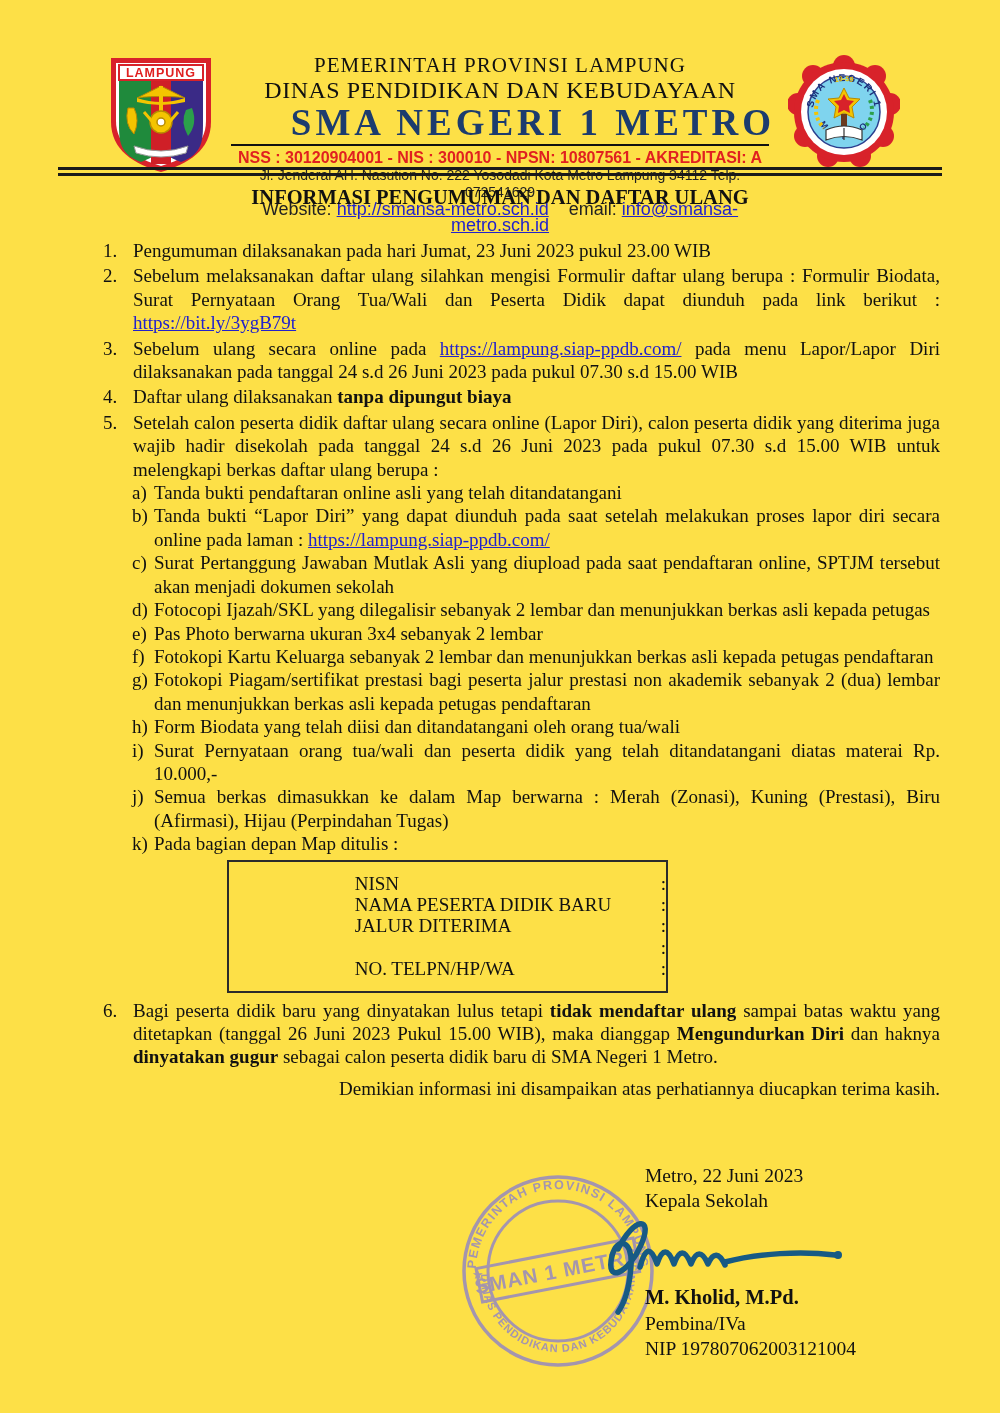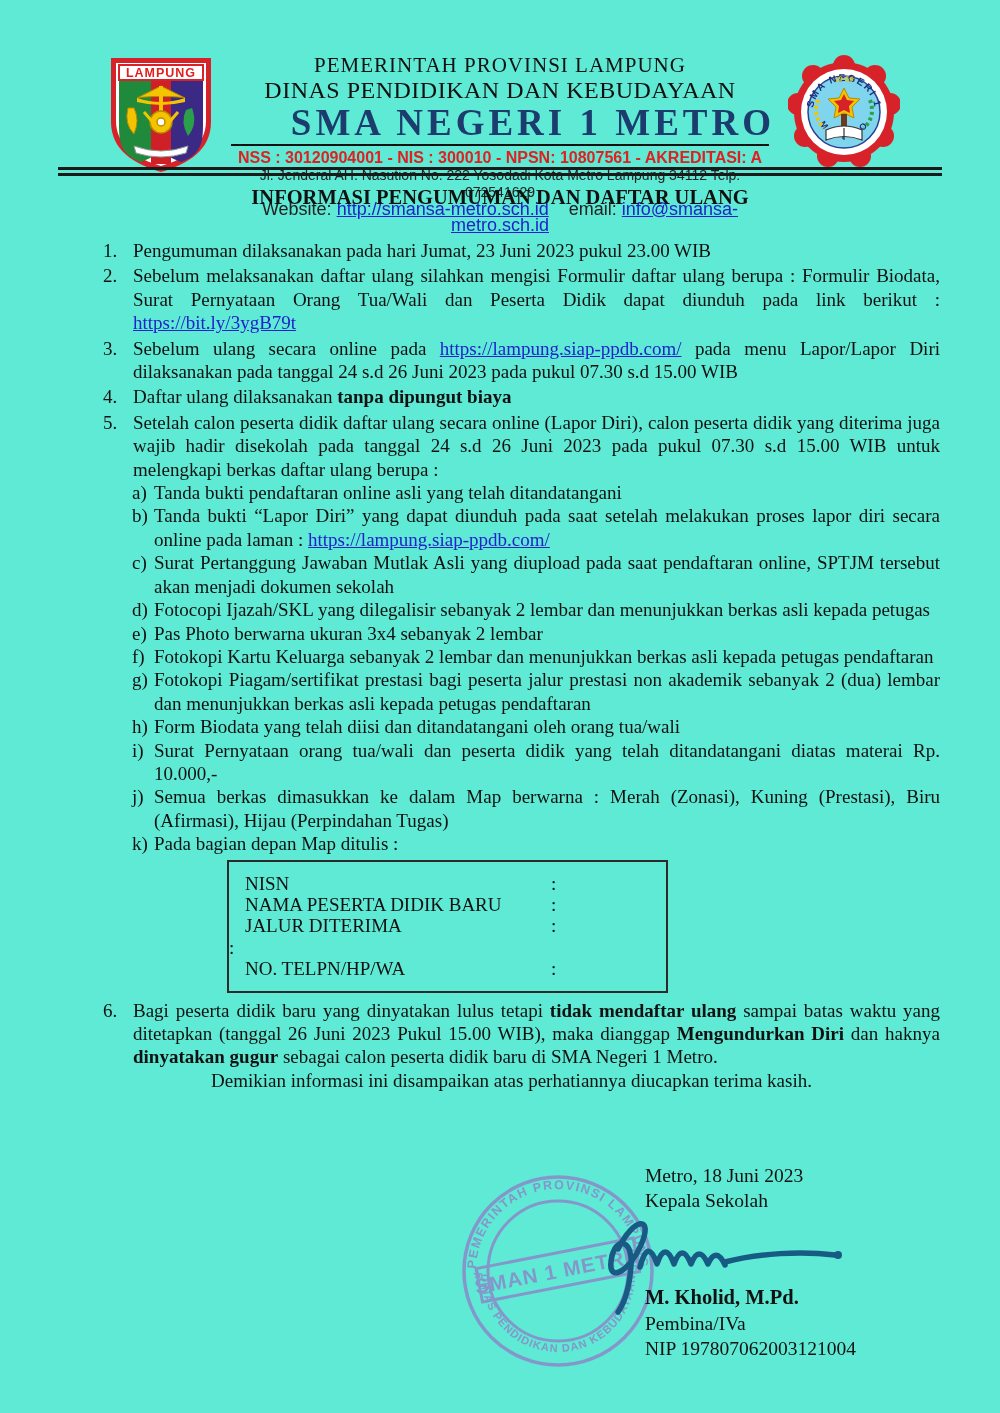--- a/index.html
+++ b/index.html
@@ -1,16 +1,16 @@
 <!DOCTYPE html>
 <html><head>
 <meta charset="utf-8">
 <style>
   html,body{margin:0;padding:0;background:#fff;}
-  .page{position:relative;width:1000px;height:1413px;background:#5eead4;
+  .page{position:relative;width:1000px;height:1413px;background:#fde047;
         font-family:"Liberation Serif","DejaVu Serif",serif;color:#111;overflow:hidden;}
 
   
   .letterhead{position:absolute;top:52px;left:60px;right:60px;height:122px;}
   .logo-left{position:absolute;left:48px;top:4px;}
   .logo-right{position:absolute;right:40px;top:2px;}
   .head-center{position:absolute;left:165px;right:165px;top:2px;text-align:center;}
   .gov1{font-size:21px;line-height:23px;letter-spacing:1px;}
   .gov2{font-size:24px;line-height:26px;letter-spacing:.5px;}
   .school{font-size:37px;line-height:40px;font-weight:bold;letter-spacing:4px;color:#1c3c6e;text-align:right;}
@@ -30,23 +30,23 @@
   .content{position:absolute;top:237px;left:93px;width:847px;font-size:19px;line-height:23.4px;}
   .item{display:flex;margin-top:2px;}
   .item>.m{flex:0 0 40px;box-sizing:border-box;padding-left:10px;}
   .item>.t{flex:1;text-align:justify;}
   .sub{display:flex;margin-left:39px;}
   .sub>.m{flex:0 0 22px;}
   .sub>.t{flex:1;text-align:justify;}
   .bold{font-weight:bold;}
 
   .map-box{width:437px;margin:4px 0 6px 134px;border:2px solid #2b2b2b;padding:11px 0;box-sizing:content-box;}
-  .map-row{display:flex;line-height:21.4px;font-size:19px;}
+  .map-row{display:flex;line-height:21.4px;font-size:19px;justify-content:flex-end;}
   .map-row .lbl{padding-left:16px;width:322px;box-sizing:border-box;}
-  .closing{margin-top:0;margin-left:-10px;text-align:center;}
+  .closing{margin-top:8px;margin-left:-10px;text-align:right;}
 
   
   .sig{position:absolute;top:1163px;left:0;width:1000px;height:240px;}
   .sig-top{position:absolute;left:645px;top:0;font-size:19.5px;line-height:25px;}
   .sig-bottom{position:absolute;left:645px;top:122px;font-size:19.5px;line-height:25.5px;}
   .sig-name{font-weight:bold;font-size:20.5px;}
   .stamp{position:absolute;left:458px;top:8px;opacity:.8;}
   .autograph{position:absolute;left:588px;top:46px;}
 </style>
 </head>
@@ -257,21 +257,21 @@
     <svg class="autograph" width="268" height="110" viewBox="0 0 268 110">
       <g stroke="#175a84" stroke-width="5.5" fill="none" stroke-linecap="round" stroke-linejoin="round">
         <path d="M 30 40 C 46 8 66 6 53 36 C 41 64 17 76 24 47 C 29 27 45 31 43 57 C 41 84 35 96 30 103"></path>
         <path d="M 52 58 Q 60 28 69 55 Q 77 31 86 55 Q 94 33 103 55 Q 111 35 120 55 Q 128 37 137 56"></path>
         <path d="M 137 53 C 170 44 214 42 247 46"></path>
       </g>
       <circle cx="250" cy="46" r="4" fill="#175a84"></circle>
     </svg>
 
     <div class="sig-top">
-      <div>Metro, 18 Juni 2023</div>
+      <div>Metro, 22 Juni 2023</div>
       <div>Kepala Sekolah</div>
     </div>
     <div class="sig-bottom">
       <div class="sig-name">M. Kholid, M.Pd.</div>
       <div>Pembina/IVa</div>
       <div>NIP 197807062003121004</div>
     </div>
   </div>
 </div>
 

